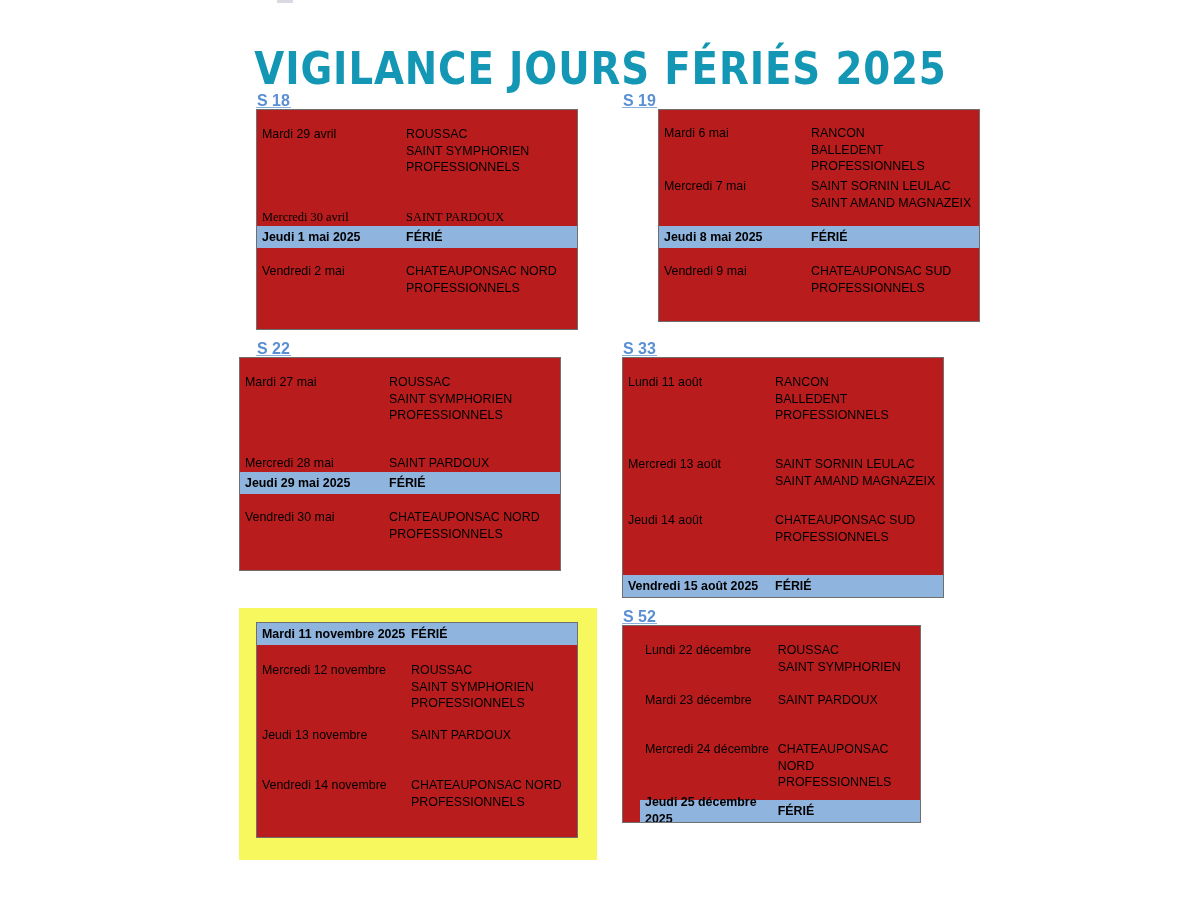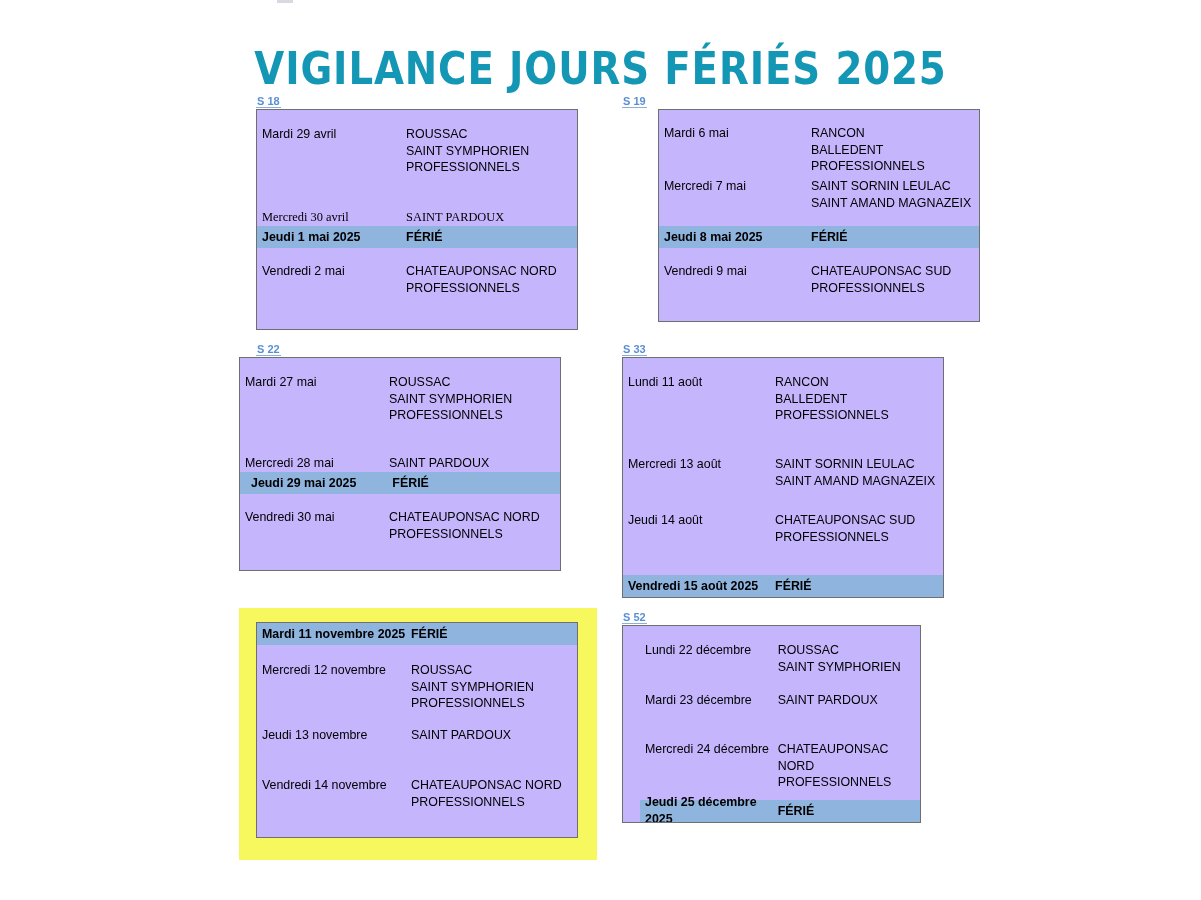--- a/index.html
+++ b/index.html
@@ -42,35 +42,35 @@
     width: 16px;
     height: 3px;
     background: #b9b9c8;
     opacity: 0.55;
   }
 
   
   .week-label {
     position: absolute;
     font-family: "Liberation Sans", sans-serif;
-    font-size: 11px;
+    font-size: 16px;
     font-weight: bold;
     color: #5B8FD4;
     border-bottom: 1.2px solid #8BAFDD;
     line-height: 12px;
     padding: 0 1px 0 1px;
     white-space: nowrap;
   }
 
   
   .sched-table {
     position: absolute;
     box-sizing: border-box;
     border: 1.3px solid #6f6f6f;
-    background: #c4b5fd;
+    background: #b91c1c;
     overflow: hidden;
   }
   .sched-rows {
     display: flex;
     flex-direction: column;
     height: 100%;
     width: 100%;
   }
   .sched-row {
     display: flex;
@@ -171,21 +171,21 @@
       <div class="col-day" style="width:150px;">Mardi 27 mai</div>
       <div class="col-sites" style="width:172px;">ROUSSAC
 SAINT SYMPHORIEN
 PROFESSIONNELS</div>
     </div>
     <div class="sched-row" style="height:36px; align-items:flex-end;">
       <div class="col-day" style="width:150px;">Mercredi 28 mai</div>
       <div class="col-sites" style="width:172px;">SAINT PARDOUX</div>
     </div>
     <div class="sched-row holiday" style="height:22px;">
-      <div class="col-day" style="width:150px;margin-left:6px;">Jeudi 29 mai 2025</div>
+      <div class="col-day" style="width:150px;">Jeudi 29 mai 2025</div>
       <div class="col-sites" style="width:172px;">FÉRIÉ</div>
     </div>
     <div class="sched-row" style="padding-top:15px;">
       <div class="col-day" style="width:150px;">Vendredi 30 mai</div>
       <div class="col-sites" style="width:172px;">CHATEAUPONSAC NORD
 PROFESSIONNELS</div>
     </div>
     <div class="sched-row spacer"></div>
   </div>
 </div>

